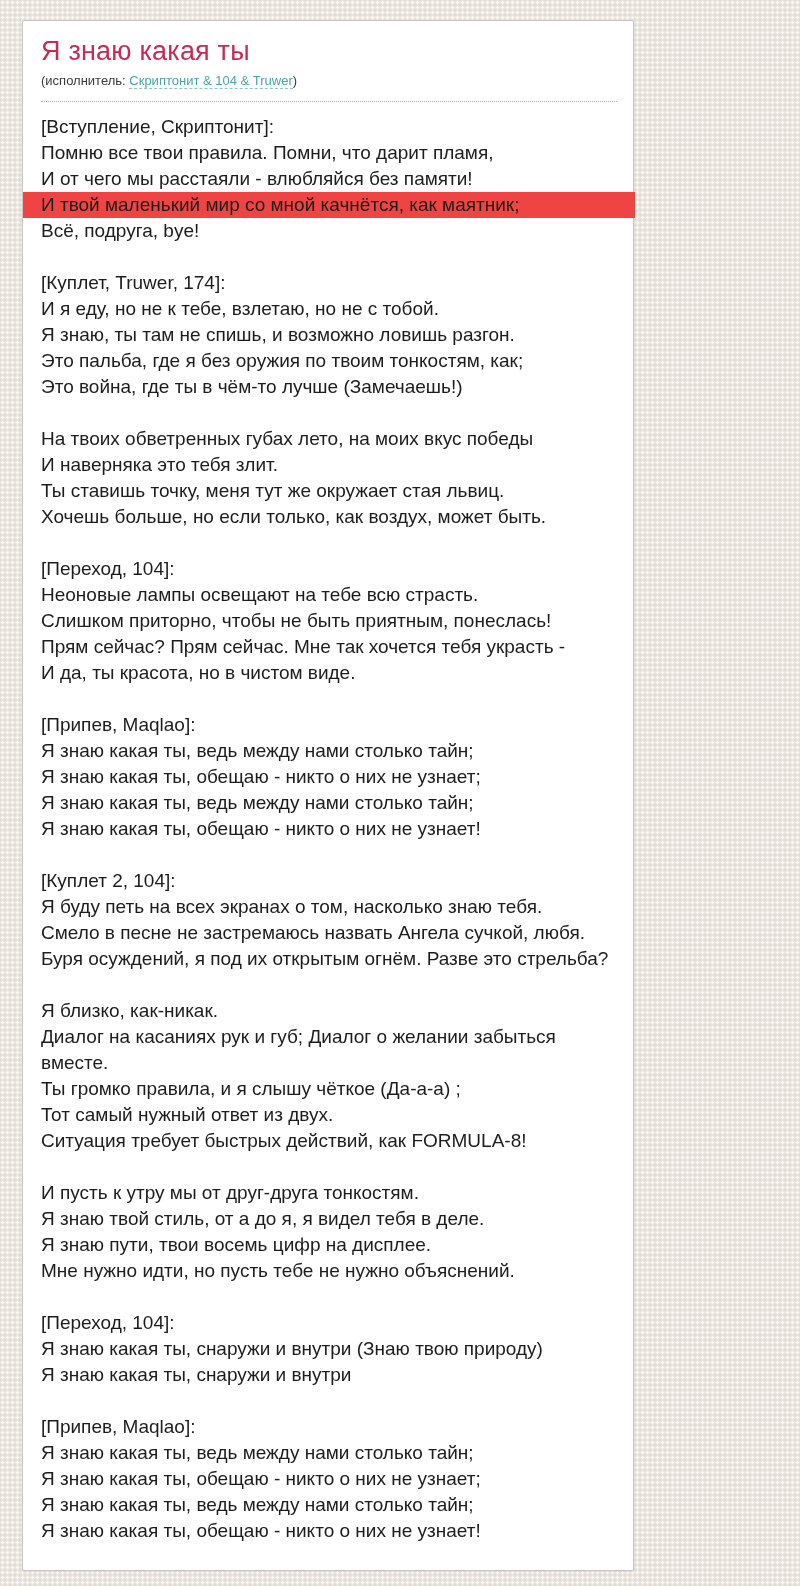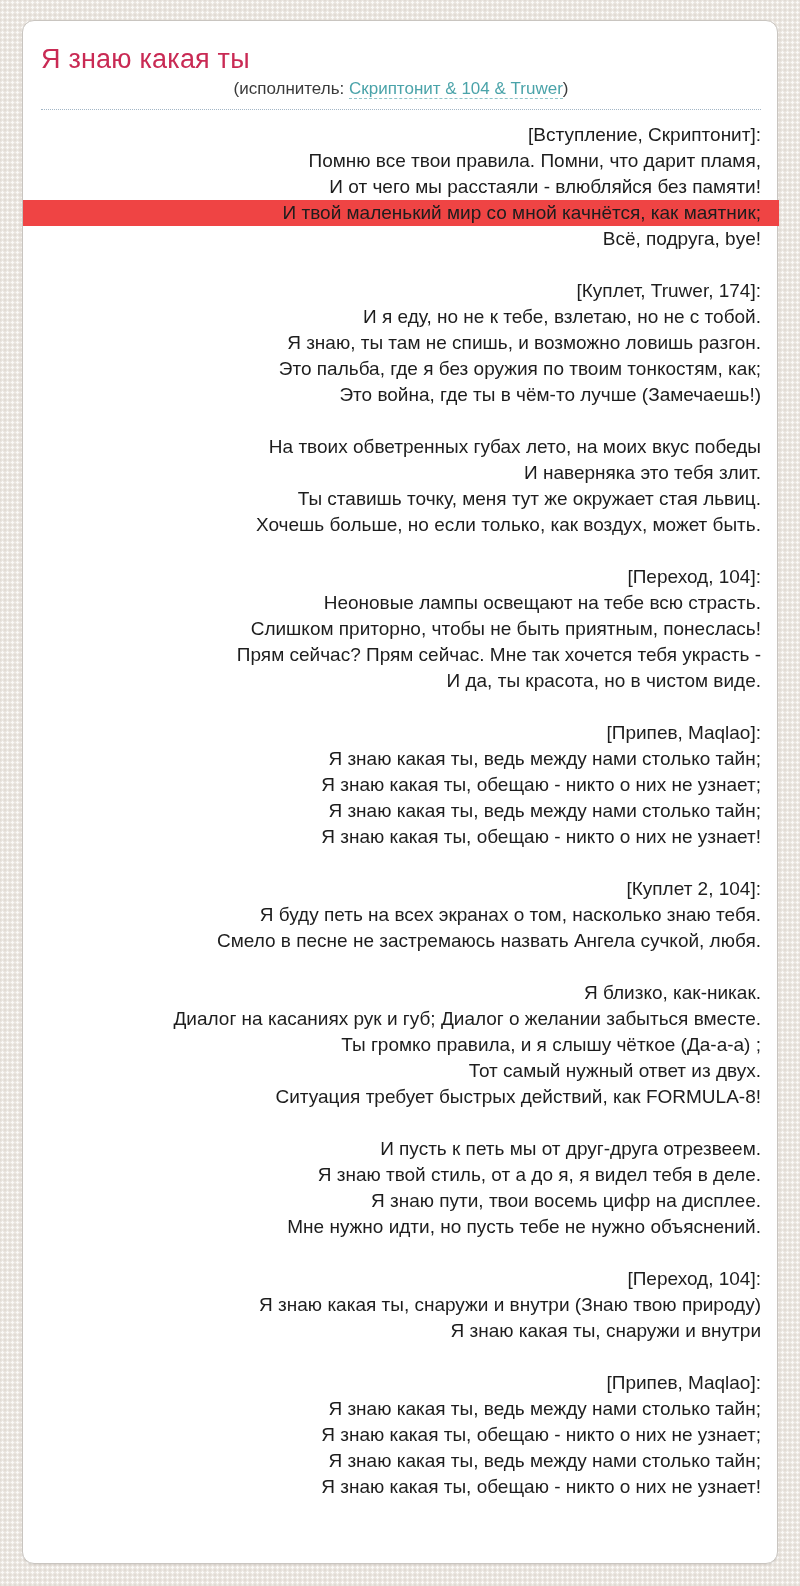--- a/index.html
+++ b/index.html
@@ -15,63 +15,62 @@
     background-image:
       radial-gradient(rgba(255,255,255,0.75) 1px, transparent 1.4px),
       radial-gradient(rgba(165,152,140,0.20) 1px, transparent 1.4px);
     background-size: 5px 5px, 5px 5px;
     background-position: 0 0, 2.5px 2.5px;
     overflow: hidden;
   }
 
   .card {
     margin: 20px 22px 0 22px;
-    width: 756px;
+    width: 612px;
     min-height: 1544px;
     background: #ffffff;
     border: 1px solid #c9c5c0;
-    border-radius: 12px;
+    border-radius: 2px;
     box-shadow: 0 1px 2px rgba(0,0,0,0.07);
-    padding: 16px 16px 26px 16px;
+    padding: 8px 16px 26px 16px;
   }
 
   .page-title {
     font-size: 27px;
     font-weight: 400;
     line-height: 32px;
     color: #c92a54;
     margin: 6px 0 0 2px;
     letter-spacing: 0.2px;
   }
 
   .artist-line {
-    font-size: 17px;
+    font-size: 13px;
     line-height: 22px;
     color: #3a3a3a;
     margin: 3px 0 0 2px;
     padding-bottom: 9px;
     border-bottom: 1px dotted #a3b6c6;
-    text-align: center;
   }
 
   .artist-link {
     color: #4aa3a9;
     text-decoration: none;
     border-bottom: 1px dashed #8fc4c8;
     cursor: pointer;
   }
 
   .lyrics {
     margin: 12px 0 0 2px;
     font-size: 19px;
     line-height: 26px;
     color: #1d1d1d;
   }
 
-  .stanza { margin-bottom: 26px; text-align: right; }
+  .stanza { margin-bottom: 26px; }
   .stanza:last-child { margin-bottom: 0; }
 
   .line { white-space: pre-wrap; }
 
   .line.highlighted {
     background: #ef4444;
     margin-left: -18px;
     margin-right: -18px;
     padding-left: 18px;
     padding-right: 18px;
@@ -121,30 +120,31 @@
         <div class="line">[Припев, Maqlao]:</div>
         <div class="line">Я знаю какая ты, ведь между нами столько тайн;</div>
         <div class="line">Я знаю какая ты, обещаю - никто о них не узнает;</div>
         <div class="line">Я знаю какая ты, ведь между нами столько тайн;</div>
         <div class="line">Я знаю какая ты, обещаю - никто о них не узнает!</div>
       </div>
       <div class="stanza">
         <div class="line">[Куплет 2, 104]:</div>
         <div class="line">Я буду петь на всех экранах о том, насколько знаю тебя.</div>
         <div class="line">Смело в песне не застремаюсь назвать Ангела сучкой, любя.</div>
+        <div class="line">Буря осуждений, я под их открытым огнём. Разве это стрельба?</div>
       </div>
       <div class="stanza">
         <div class="line">Я близко, как-никак.</div>
         <div class="line">Диалог на касаниях рук и губ; Диалог о желании забыться вместе.</div>
         <div class="line">Ты громко правила, и я слышу чёткое (Да-а-а) ;</div>
         <div class="line">Тот самый нужный ответ из двух.</div>
         <div class="line">Ситуация требует быстрых действий, как FORMULA-8!</div>
       </div>
       <div class="stanza">
-        <div class="line">И пусть к петь мы от друг-друга отрезвеем.</div>
+        <div class="line">И пусть к утру мы от друг-друга тонкостям.</div>
         <div class="line">Я знаю твой стиль, от а до я, я видел тебя в деле.</div>
         <div class="line">Я знаю пути, твои восемь цифр на дисплее.</div>
         <div class="line">Мне нужно идти, но пусть тебе не нужно объяснений.</div>
       </div>
       <div class="stanza">
         <div class="line">[Переход, 104]:</div>
         <div class="line">Я знаю какая ты, снаружи и внутри (Знаю твою природу)</div>
         <div class="line">Я знаю какая ты, снаружи и внутри</div>
       </div>
       <div class="stanza">

